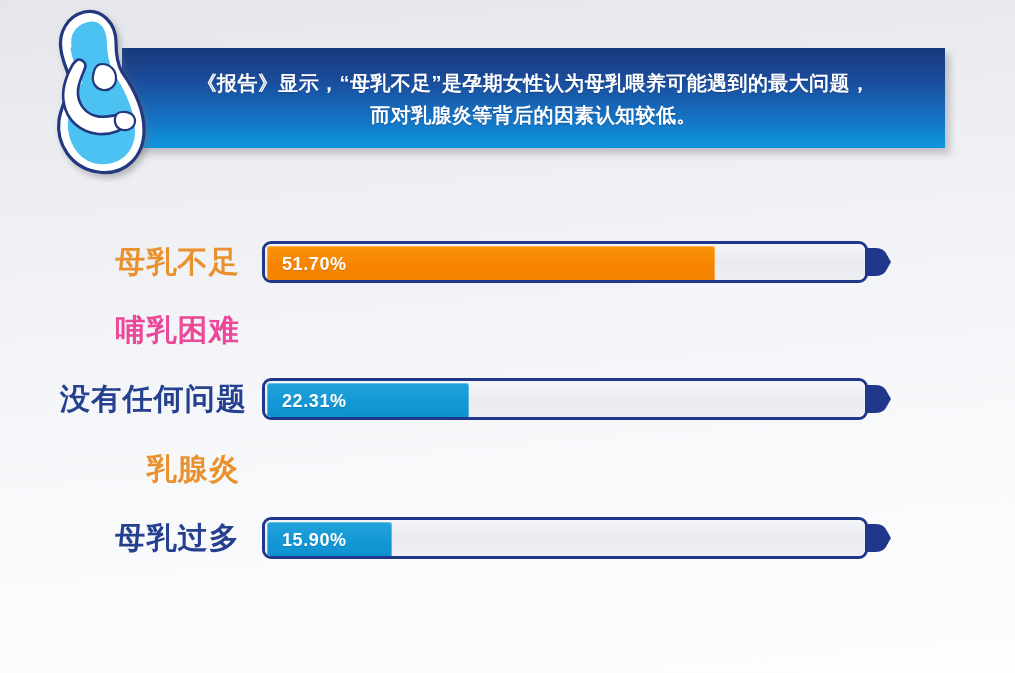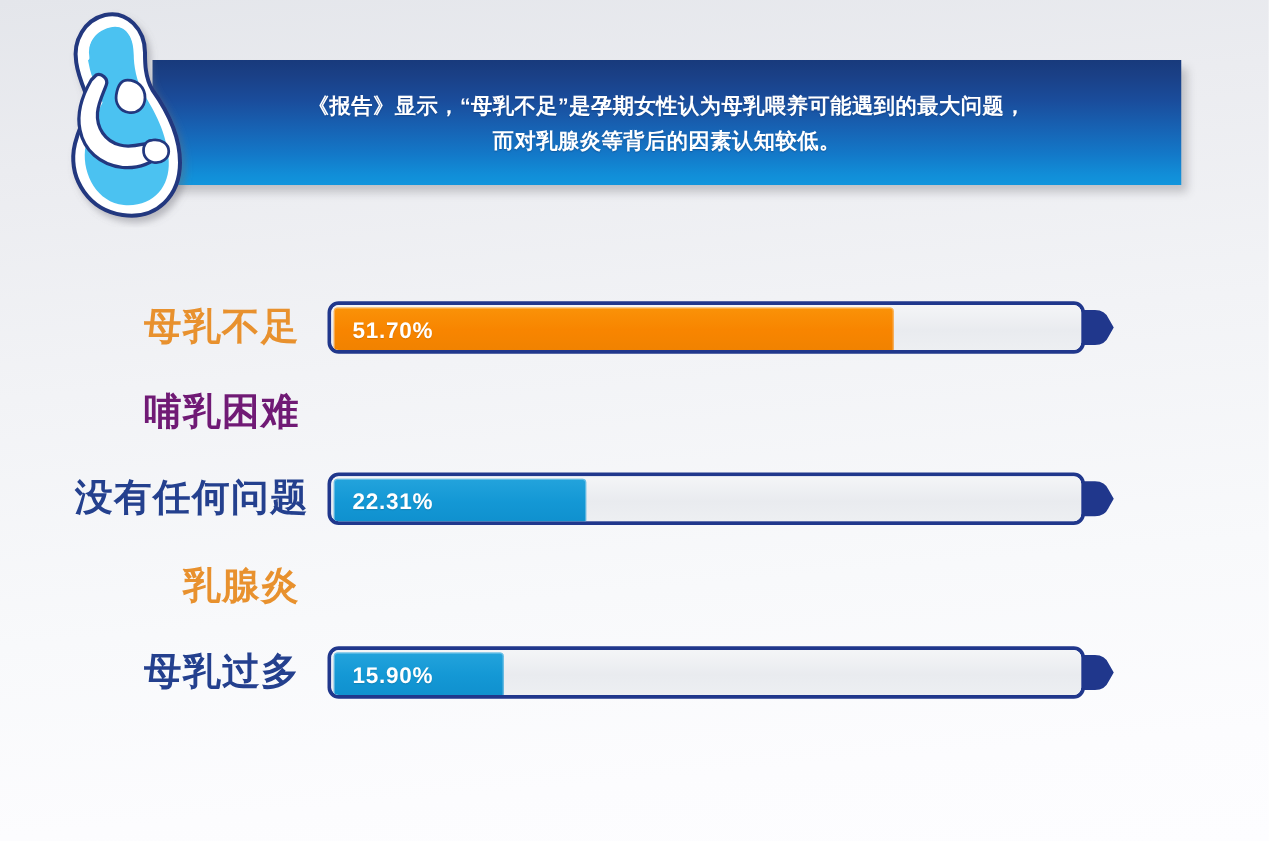--- a/index.html
+++ b/index.html
@@ -61,21 +61,21 @@
     z-index: 3;
     display: flex;
     flex-direction: column;
     align-items: center;
     justify-content: center;
     padding-top: 2px;
     box-sizing: border-box;
   }
   .banner-line {
     color: #FFFFFF;
-    font-size: 17px;
+    font-size: 20px;
     font-weight: bold;
     letter-spacing: 0.4px;
     line-height: 1.62;
     text-align: center;
     white-space: nowrap;
     text-shadow: 0 1px 1px rgba(10,28,70,0.30);
   }
   .banner-line.line2 { padding-left: 0px; }
 
   
@@ -264,21 +264,21 @@
         <div class="track">
           <div class="track-inner"></div>
           <div class="fill fill-orange" style="width:448px;">
             <span class="fill-value">51.70%</span>
           </div>
         </div>
       </div>
     </div>
 
     <div class="bar-row" style="top:97px;">
-      <div class="row-label" style="color:#701a75;">哺乳困难</div>
+      <div class="row-label" style="color:#ec4899;">哺乳困难</div>
     </div>
 
     <div class="bar-row" style="top:166px;padding-left:10px;">
       <div class="row-label" style="color:#24408E;">没有任何问题</div>
       <div class="track-wrap">
         <div class="track-arrow">
           <svg width="30" height="32" viewBox="0 0 30 32" xmlns="http://www.w3.org/2000/svg">
             <path d="M0 2 L14 2 Q22 2 25 9 L29 16 L25 23 Q22 30 14 30 L0 30 Z" fill="#20378C"></path>
           </svg>
         </div>
@@ -298,21 +298,21 @@
     <div class="bar-row" style="top:305px;">
       <div class="row-label" style="color:#24408E;">母乳过多</div>
       <div class="track-wrap">
         <div class="track-arrow">
           <svg width="30" height="32" viewBox="0 0 30 32" xmlns="http://www.w3.org/2000/svg">
             <path d="M0 2 L14 2 Q22 2 25 9 L29 16 L25 23 Q22 30 14 30 L0 30 Z" fill="#20378C"></path>
           </svg>
         </div>
         <div class="track">
           <div class="track-inner"></div>
-          <div class="fill fill-blue" style="width:136px;">
+          <div class="fill fill-blue" style="width:125px;">
             <span class="fill-value">15.90%</span>
           </div>
         </div>
       </div>
     </div>
 
   </div>
 </div>
 
 </body></html>

